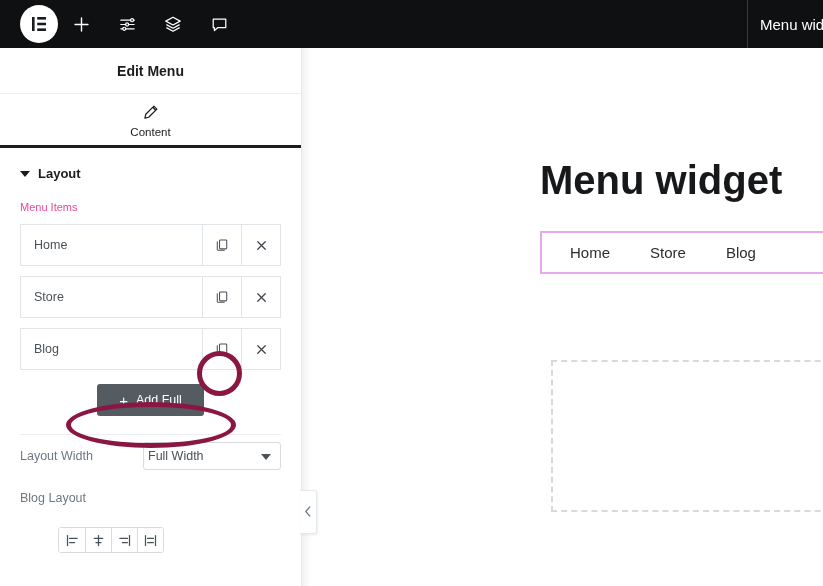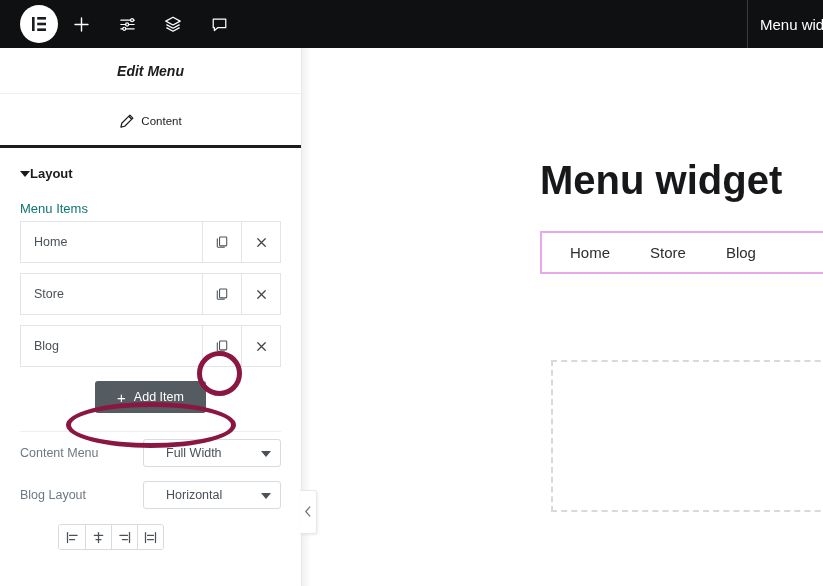--- a/index.html
+++ b/index.html
@@ -47,47 +47,47 @@
   }
   .panel-shadow {
     position: absolute; left: 302px; top: 48px; width: 9px; height: 538px;
     background: linear-gradient(to right, rgba(0,0,0,0.055), rgba(0,0,0,0));
     pointer-events: none;
   }
   .panel-header {
     height: 46px; display: flex; align-items: center; justify-content: center;
     border-bottom: 1px solid #eceef0;
   }
-  .panel-header-title { font-size: 14px; font-weight: bold; color: #1a1c1e; font-style: italic; }
+  .panel-header-title { font-size: 14px; font-weight: bold; color: #1a1c1e; }
 
   .tabs { display: flex; height: 54px; border-bottom: 1px solid #eceef0; }
   .tab {
-    flex: 1; display: flex; flex-direction: row;
+    flex: 1; display: flex; flex-direction: column;
     align-items: center; justify-content: center; gap: 6px;
     position: relative; cursor: pointer;
   }
   .tab-label { font-size: 11.5px; color: #9aa0a6; }
   .tab.active .tab-label { color: #1a1c1e; }
   .tab.active::after {
     content: ""; position: absolute; left: 0; right: 0; bottom: -1px;
     height: 3px; background: #1a1c1e;
   }
   .tab-icon { height: 16px; display: flex; align-items: center; }
 
   .section { padding: 18px 20px 0 20px; }
   .section-head {
-    display: flex; align-items: center; gap: 0; margin-bottom: 20px;
+    display: flex; align-items: center; gap: 8px; margin-bottom: 20px;
     cursor: pointer;
   }
   .caret { width: 0; height: 0;
     border-left: 5px solid transparent; border-right: 5px solid transparent;
     border-top: 6px solid #1a1c1e; }
   .section-title { font-size: 13px; font-weight: bold; color: #1a1c1e; }
 
-  .field-label { font-size: 13px; color: #0f766e; margin-bottom: 5px; }
+  .field-label { font-size: 11px; color: #ec4899; margin-bottom: 11px; }
 
   .repeater-row {
     display: flex; align-items: stretch; height: 42px;
     border: 1px solid #e1e4e8; background: #fff; margin-bottom: 10px;
   }
   .repeater-title {
     flex: 1; display: flex; align-items: center; padding-left: 13px;
     font-size: 12.5px; color: #4a5157; cursor: pointer;
   }
   .repeater-tool {
@@ -107,21 +107,21 @@
   .divider { height: 1px; background: #eceef0; margin: 18px 0 0 0; }
 
   .ctrl-row {
     display: flex; align-items: center; height: 42px; padding: 0 20px;
   }
   .ctrl-label { font-size: 12.5px; color: #6d7882; width: 123px; flex-shrink: 0;
     display: flex; align-items: center; gap: 10px; }
   .select-box {
     position: relative; width: 139px; height: 28px;
     border: 1px solid #d7dade; border-radius: 3px; background: #fff;
-    display: flex; align-items: center; padding-left: 22px; cursor: pointer;
+    display: flex; align-items: center; padding-left: 4px; cursor: pointer;
   }
   .select-value { font-size: 12.5px; color: #4a5157; }
   .select-caret {
     position: absolute; right: 9px; top: 50%; margin-top: -2px;
     width: 0; height: 0;
     border-left: 5px solid transparent; border-right: 5px solid transparent;
     border-top: 6px solid #4a5157;
   }
 
   .choices {
@@ -301,41 +301,37 @@
         <div class="repeater-tool">
           <svg width="13" height="13" viewBox="0 0 16 16" aria-hidden="true">
             <path d="M3.4 3.4 12.6 12.6M12.6 3.4 3.4 12.6" stroke="#3d4348" stroke-width="1.5" stroke-linecap="round"></path>
           </svg>
         </div>
       </div>
 
       <div class="add-item-wrap">
         <button class="add-item-btn">
           <span class="plus-glyph">+</span>
-          <span>Add Item</span>
+          <span>Add Full</span>
         </button>
       </div>
 
       <div class="divider"></div>
     </div>
 
     <div class="ctrl-row">
-      <div class="ctrl-label">Content Menu</div>
+      <div class="ctrl-label">Layout Width</div>
       <div class="select-box">
         <span class="select-value">Full Width</span>
         <span class="select-caret"></span>
       </div>
     </div>
 
     <div class="ctrl-row">
       <div class="ctrl-label">Blog Layout</div>
-      <div class="select-box">
-        <span class="select-value">Horizontal</span>
-        <span class="select-caret"></span>
-      </div>
     </div>
 
     <div class="ctrl-row">
       <div class="choices">
         <div class="choice">
           <svg width="15" height="15" viewBox="0 0 18 18" aria-hidden="true">
             <path d="M3 3v12" stroke="#4a5157" stroke-width="1.5" stroke-linecap="round"></path>
             <path d="M5.5 6.5h9M5.5 11.5h6" stroke="#4a5157" stroke-width="1.5" stroke-linecap="round"></path>
           </svg>
         </div>

